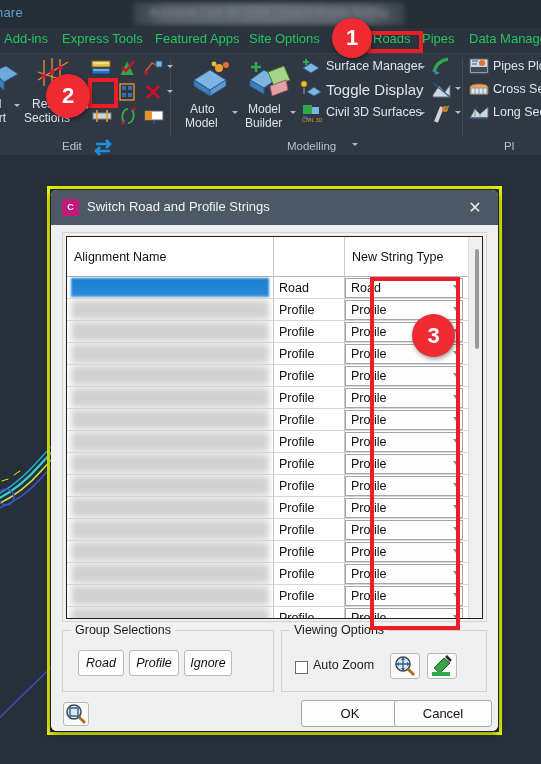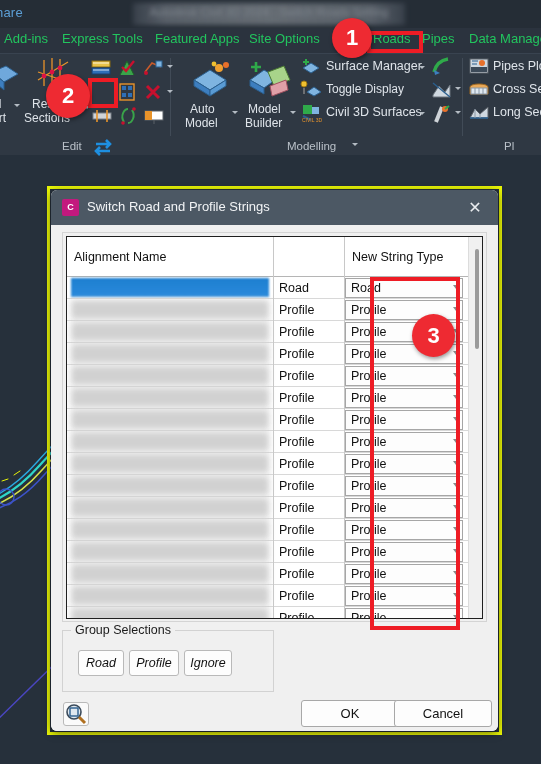--- a/index.html
+++ b/index.html
@@ -429,21 +429,21 @@
     <div class="btn-label" style="left:326px;top:6px;font-size:12.5px">Surface Manager</div>
     <div class="tri" style="left:419px;top:12px"></div>
 
     <div class="ico" style="left:300px;top:26px">
       <svg width="22" height="18" viewBox="0 0 22 18">
         <polygon points="7,12 14,7 21,12 14,16" fill="#7fb4e0" stroke="#2b5f8e"></polygon>
         <circle cx="4" cy="4" r="3" fill="#f0c030" stroke="#a07810"></circle>
         <path d="M4,8 L4,14" stroke="#888" stroke-width="1.4"></path>
       </svg>
     </div>
-    <div class="btn-label" style="left:326px;top:29px;font-size:12px">Toggle Display</div>
+    <div class="btn-label" style="left:326px;top:29px;font-size:15px">Toggle Display</div>
 
     <div class="ico" style="left:300px;top:49px">
       <svg width="22" height="20" viewBox="0 0 22 20">
         <rect x="3" y="2" width="9" height="9" fill="#2faa4a"></rect>
         <rect x="12" y="4" width="7" height="7" fill="#7fb4e0"></rect>
         <path d="M3,13 L11,17" stroke="#2b5f8e" stroke-width="2"></path>
         <text x="2" y="19" font-size="5" fill="#e8932a" font-family="Liberation Sans">CIVIL 3D</text>
       </svg>
     </div>
     <div class="btn-label" style="left:326px;top:52px;font-size:12.5px">Civil 3D Surfaces</div>
@@ -670,20 +670,41 @@
       </div>
     </div>
 
     <div class="groupbox" style="left:11px;top:405px;width:212px;height:62px">
       <div class="groupbox-title">Group Selections</div>
       <div class="smallbtn" style="left:15px;top:19px;width:46px;height:26px">Road</div>
       <div class="smallbtn" style="left:66px;top:19px;width:50px;height:26px">Profile</div>
       <div class="smallbtn" style="left:121px;top:19px;width:48px;height:26px">Ignore</div>
     </div>
 
+    <div class="groupbox" style="left:230px;top:405px;width:206px;height:62px">
+      <div class="groupbox-title">Viewing Options</div>
+      <div id="chk-autozoom-box"></div>
+      <div id="chk-autozoom-label">Auto Zoom</div>
+
+      <div class="iconbtn" style="left:108px;top:22px;width:30px;height:26px">
+        <svg width="28" height="24" viewBox="0 0 28 24">
+          <circle cx="12" cy="10" r="7" fill="#dfe8f0" stroke="#3a4a5a" stroke-width="1.6"></circle>
+          <path d="M12,5 L12,15 M7,10 L17,10" stroke="#2b5f8e" stroke-width="1.3"></path>
+          <path d="M12,3 L10,6 L14,6 Z M12,17 L10,14 L14,14 Z M5,10 L8,8 L8,12 Z M19,10 L16,8 L16,12 Z" fill="#2b5f8e"></path>
+          <path d="M17,15 L23,21" stroke="#b07020" stroke-width="3"></path>
+        </svg>
+      </div>
+      <div class="iconbtn" style="left:145px;top:22px;width:30px;height:26px">
+        <svg width="28" height="24" viewBox="0 0 28 24">
+          <path d="M6,14 L16,4 L22,9 L12,19 Z" fill="#3aa34a" stroke="#1d5e27"></path>
+          <path d="M18,2 L23,7" stroke="#2a2a2a" stroke-width="2.6"></path>
+          <rect x="4" y="18" width="18" height="4" fill="#2faa4a"></rect>
+        </svg>
+      </div>
+    </div>
 
     <div class="iconbtn" style="left:12px;top:477px;width:26px;height:24px">
       <svg width="24" height="22" viewBox="0 0 24 22">
         <circle cx="10" cy="9" r="7" fill="#dfe8f0" stroke="#3a4a5a" stroke-width="1.6"></circle>
         <rect x="6" y="5" width="8" height="8" fill="none" stroke="#2b5f8e" stroke-width="1.4"></rect>
         <path d="M15,14 L21,20" stroke="#b07020" stroke-width="3"></path>
       </svg>
     </div>
 
     <div class="bigbtn" style="left:250px;top:475px">OK</div>

